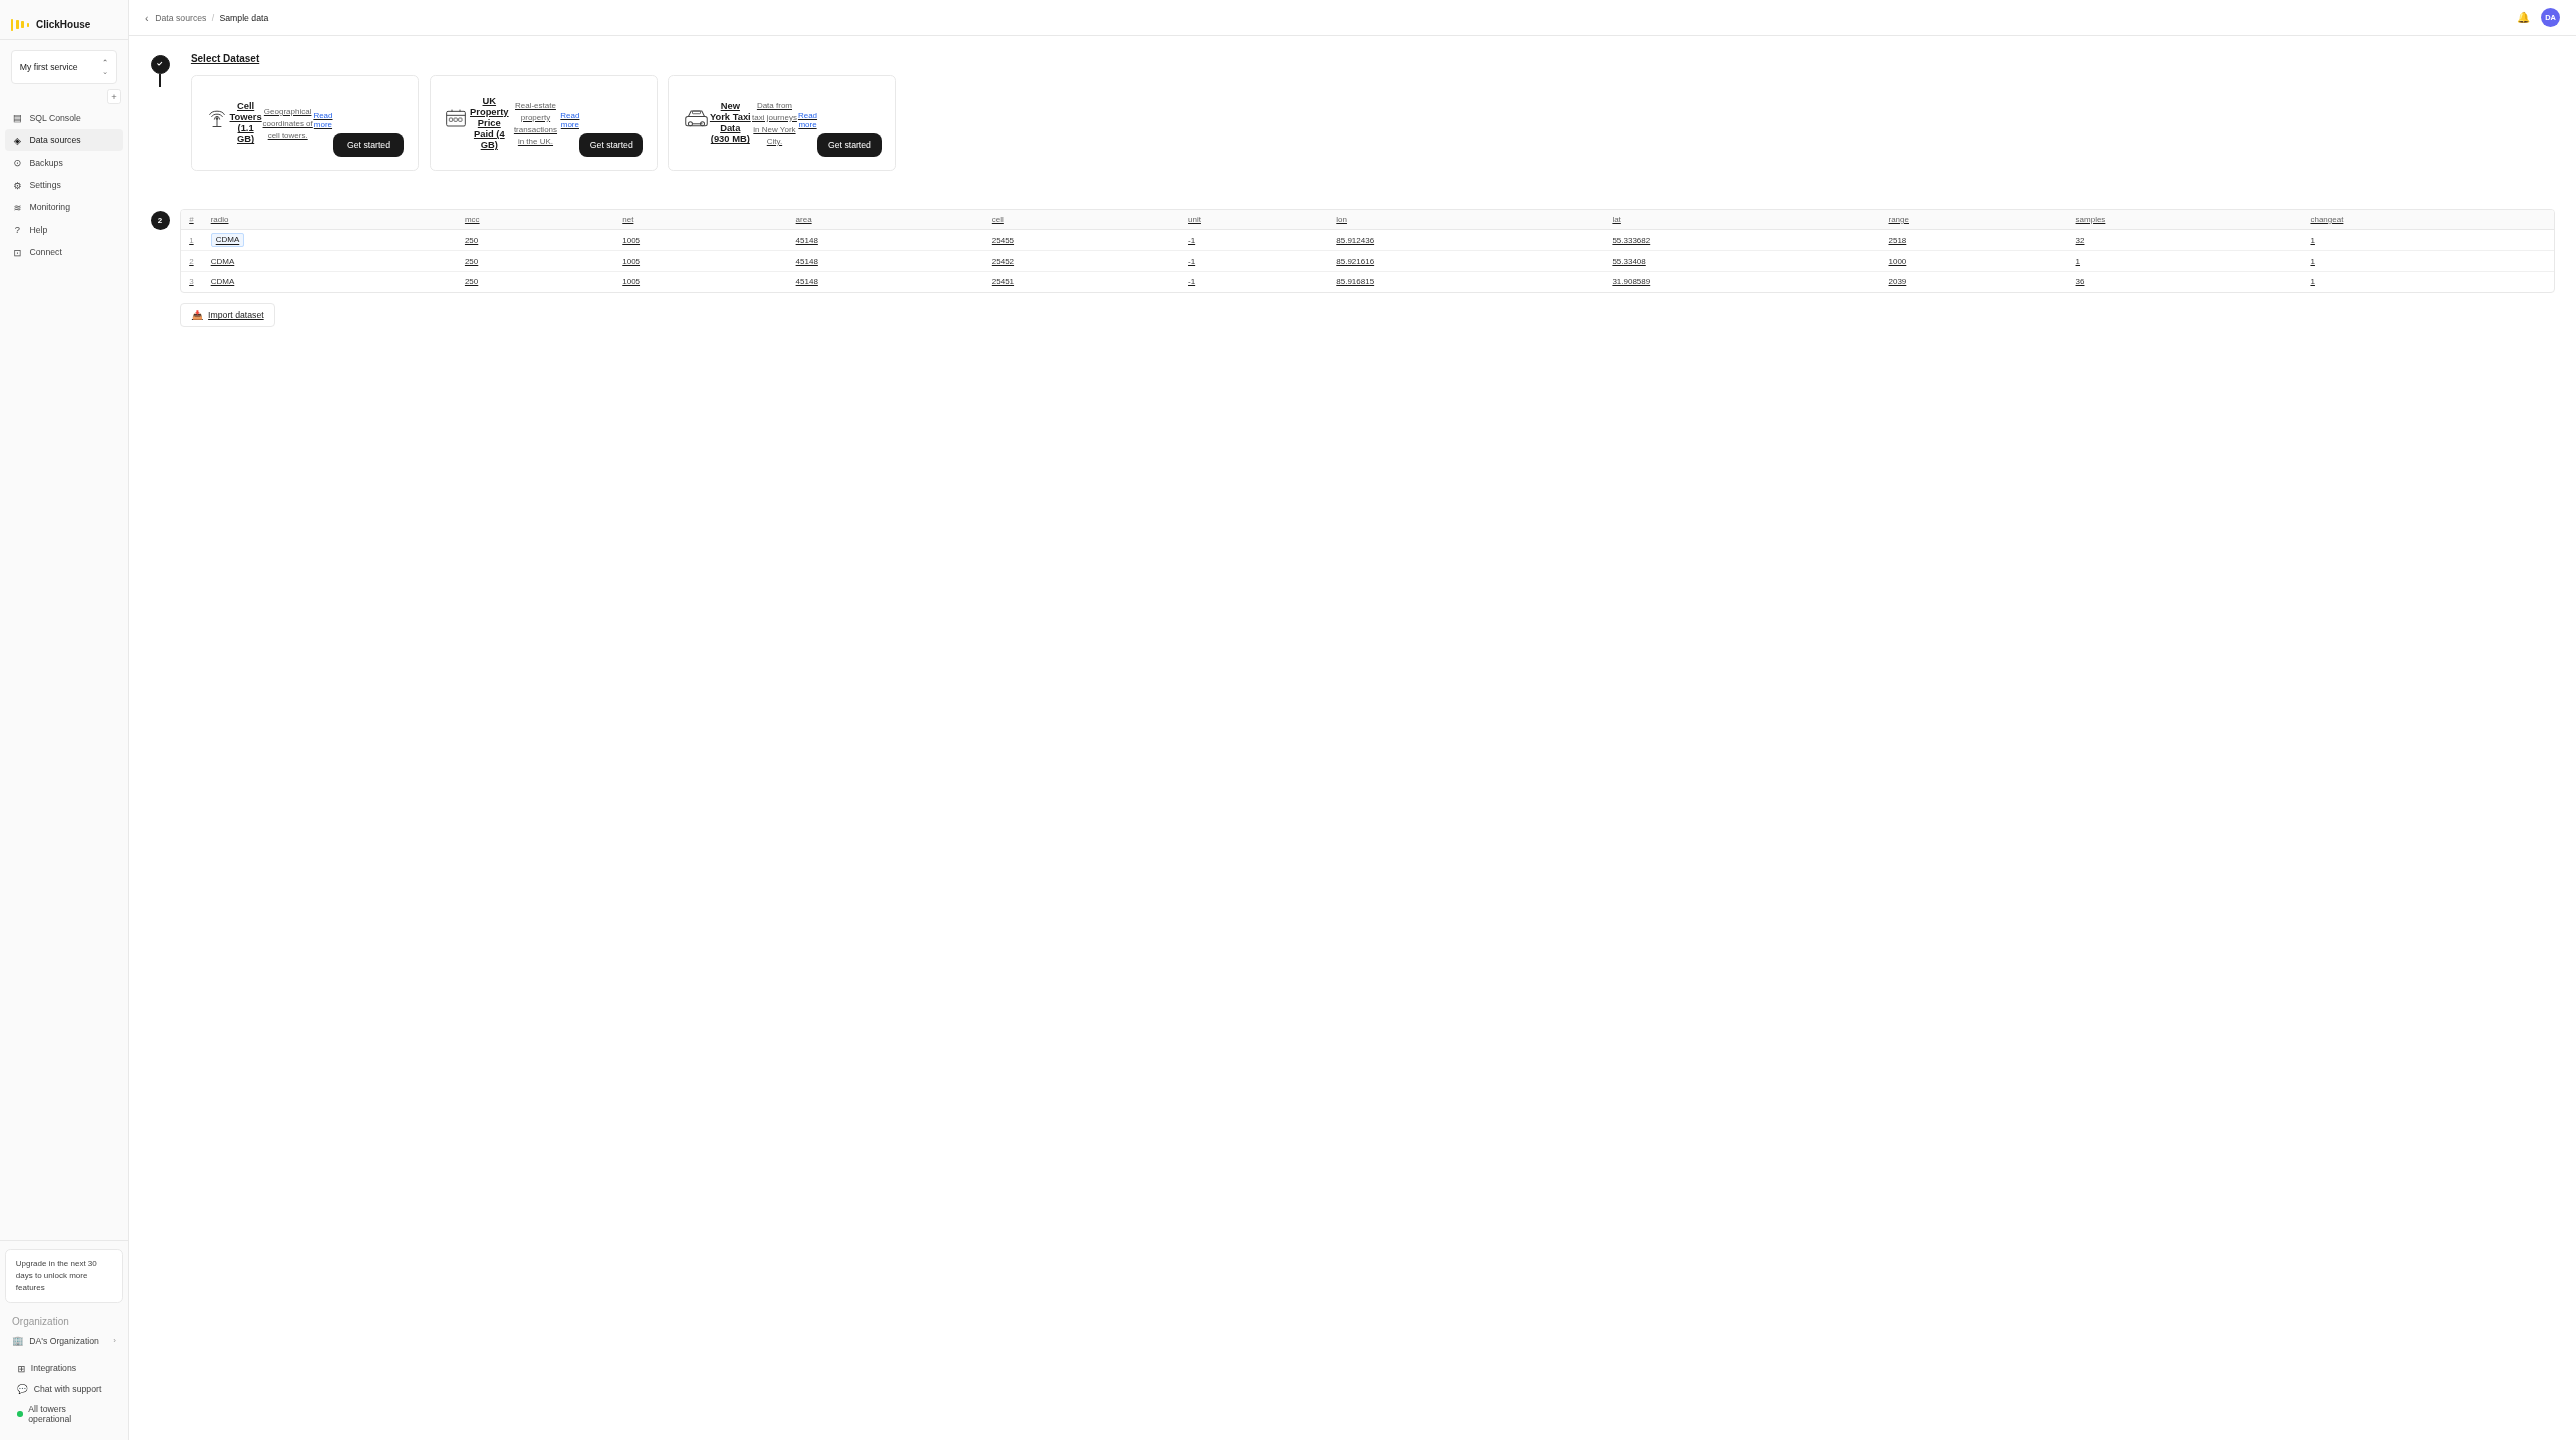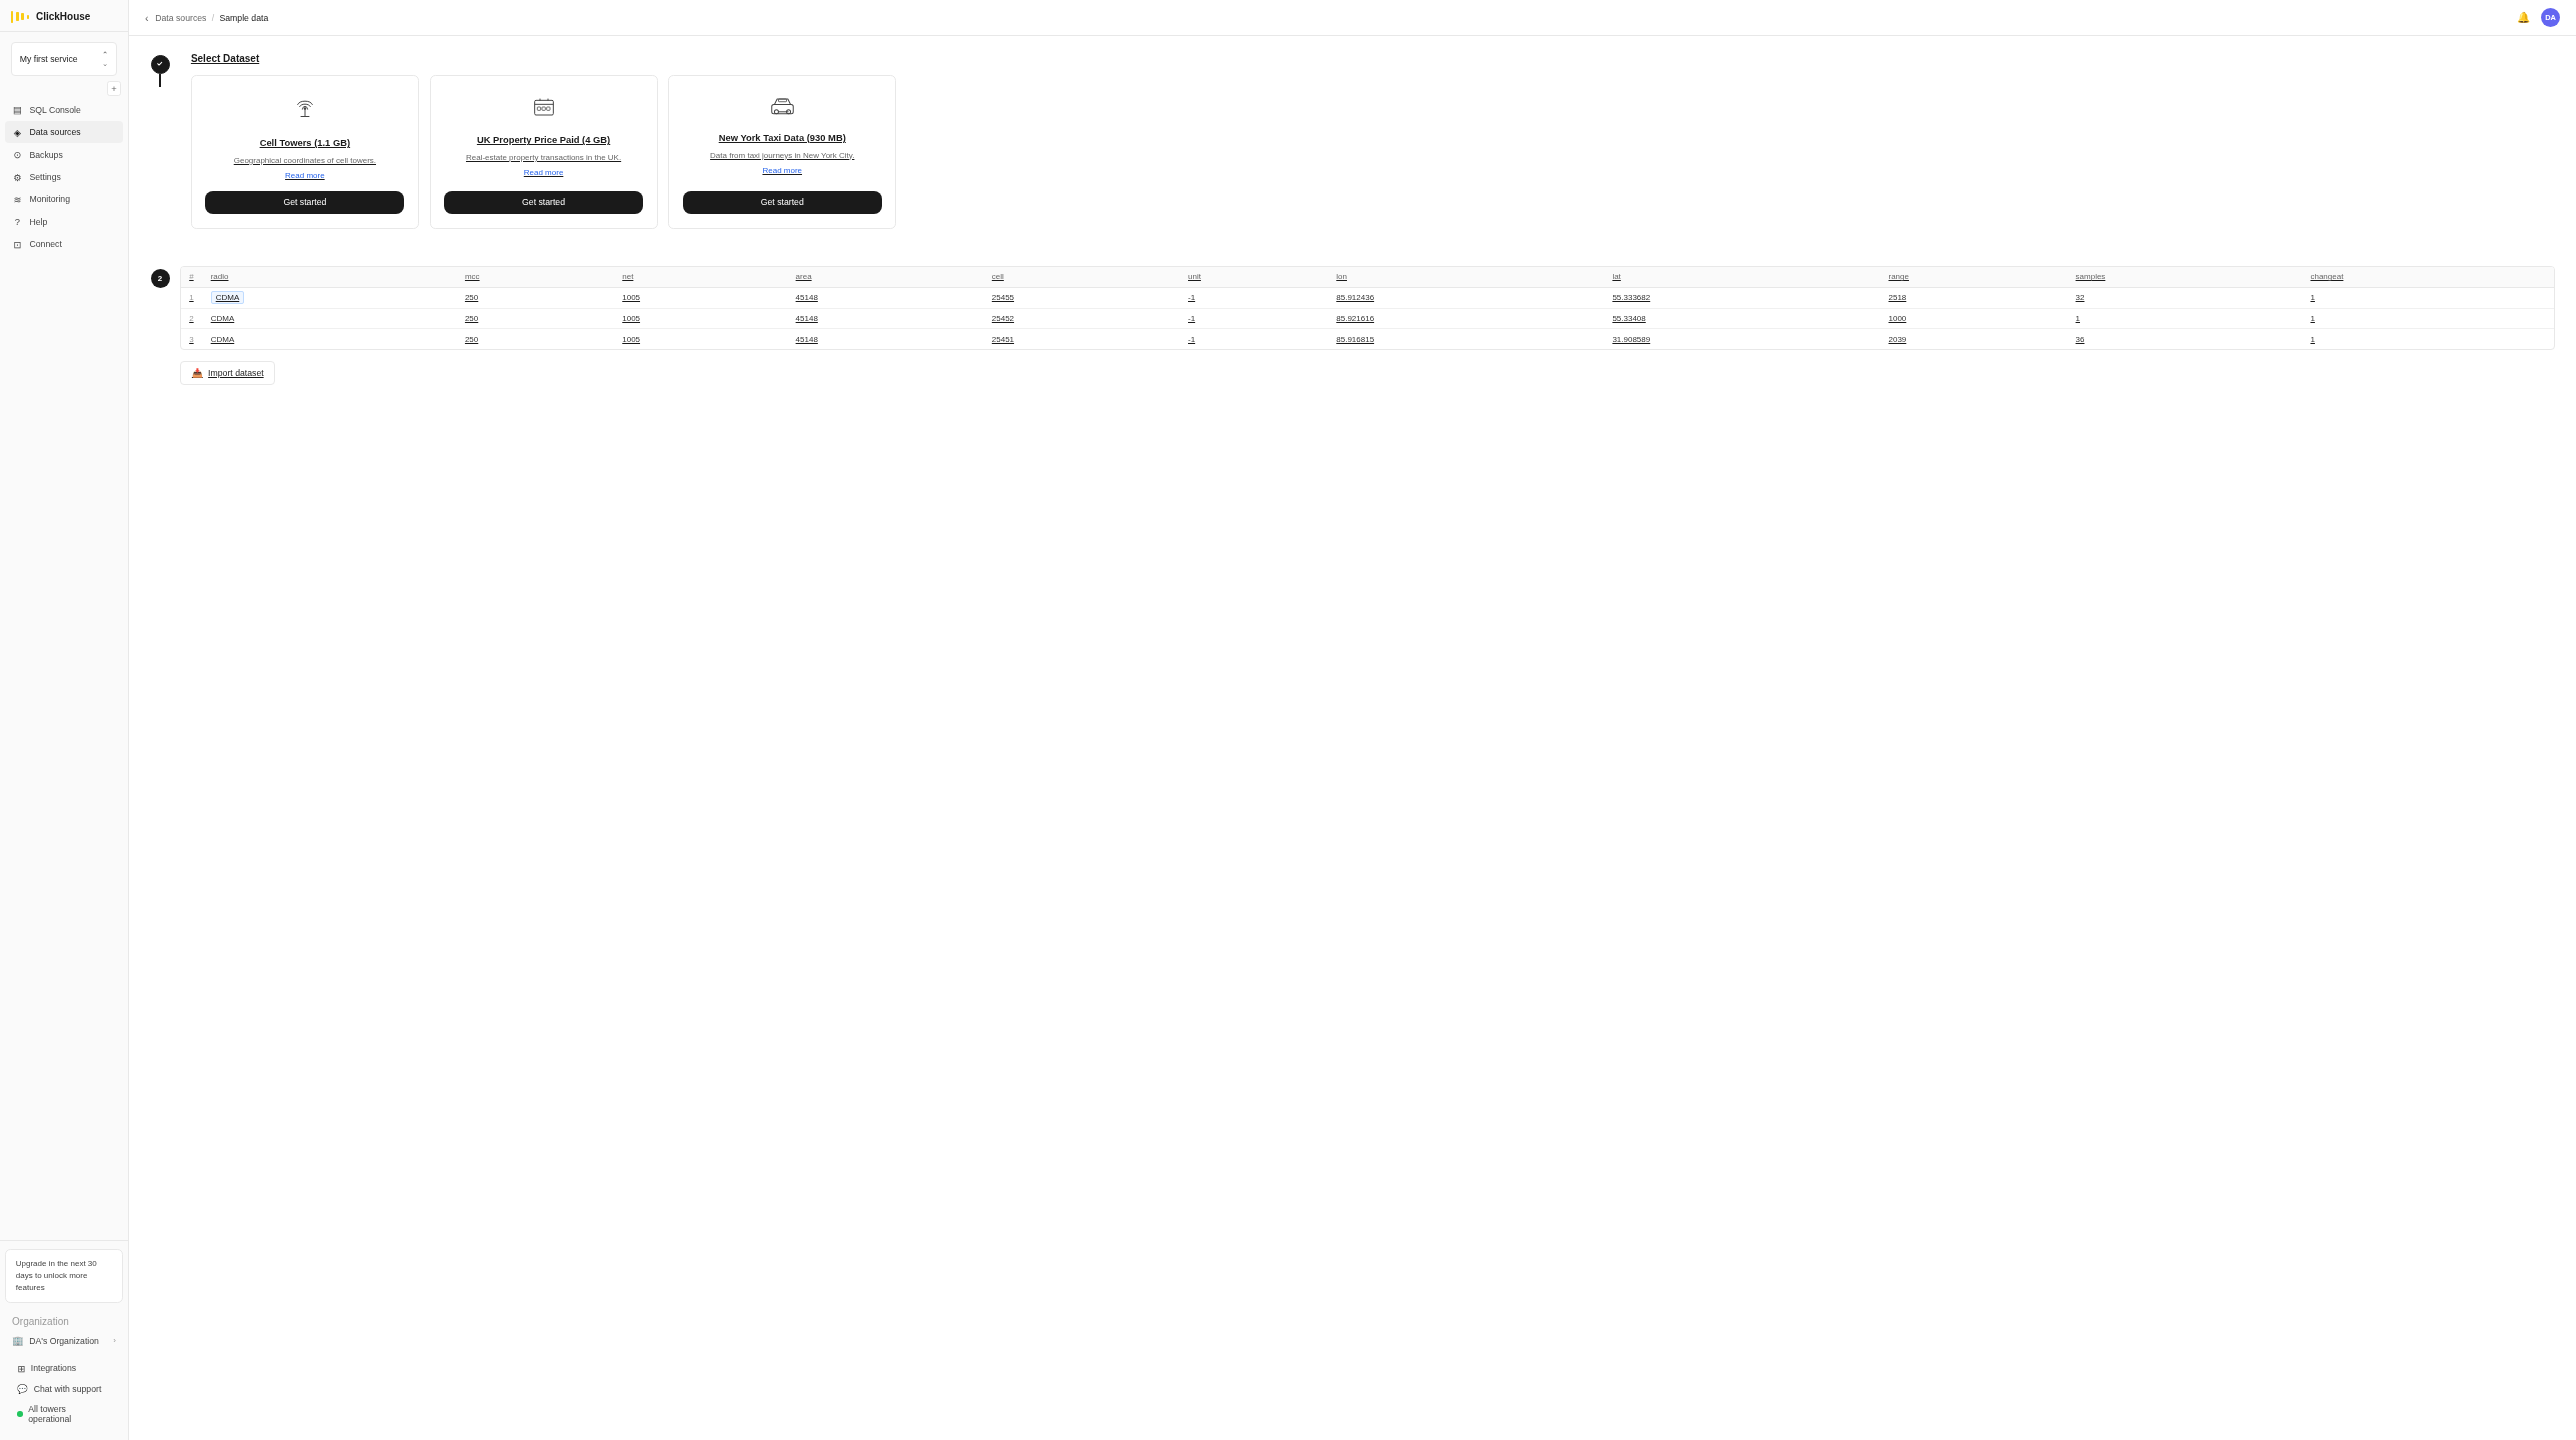--- a/index.html
+++ b/index.html
@@ -15,20 +15,21 @@
       flex-direction: column;
       height: 100vh;
       overflow-y: auto;
     }
     .sidebar-logo {
       display: flex;
       align-items: center;
       gap: 5.4px;
       padding: 10.7px 10.7px 8px 10.7px;
       border-bottom: 0.7px solid #e8e8e8;
+      margin-top: 8px;
     }
     .logo-icon {
       display: flex;
       align-items: center;
       gap: 1.3px;
     }
     .logo-bar {
       width: 2.7px;
       background: #facc15;
       border-radius: 0.7px;
@@ -240,21 +241,20 @@
       display: flex;
       gap: 10.7px;
       margin-bottom: 21.5px;
     }
     .dataset-card {
       flex: 1;
       border: 0.7px solid #e8e8e8;
       border-radius: 5.4px;
       padding: 19px 13.4px 13.4px 13.4px;
       display: flex;
-      flex-direction: column;
       align-items: center;
       text-align: center;
       max-width: 228px;
     }
     .card-icon {
       font-size: 21.5px;
       margin-bottom: 9.4px;
       color: #444;
     }
     .card-title {

